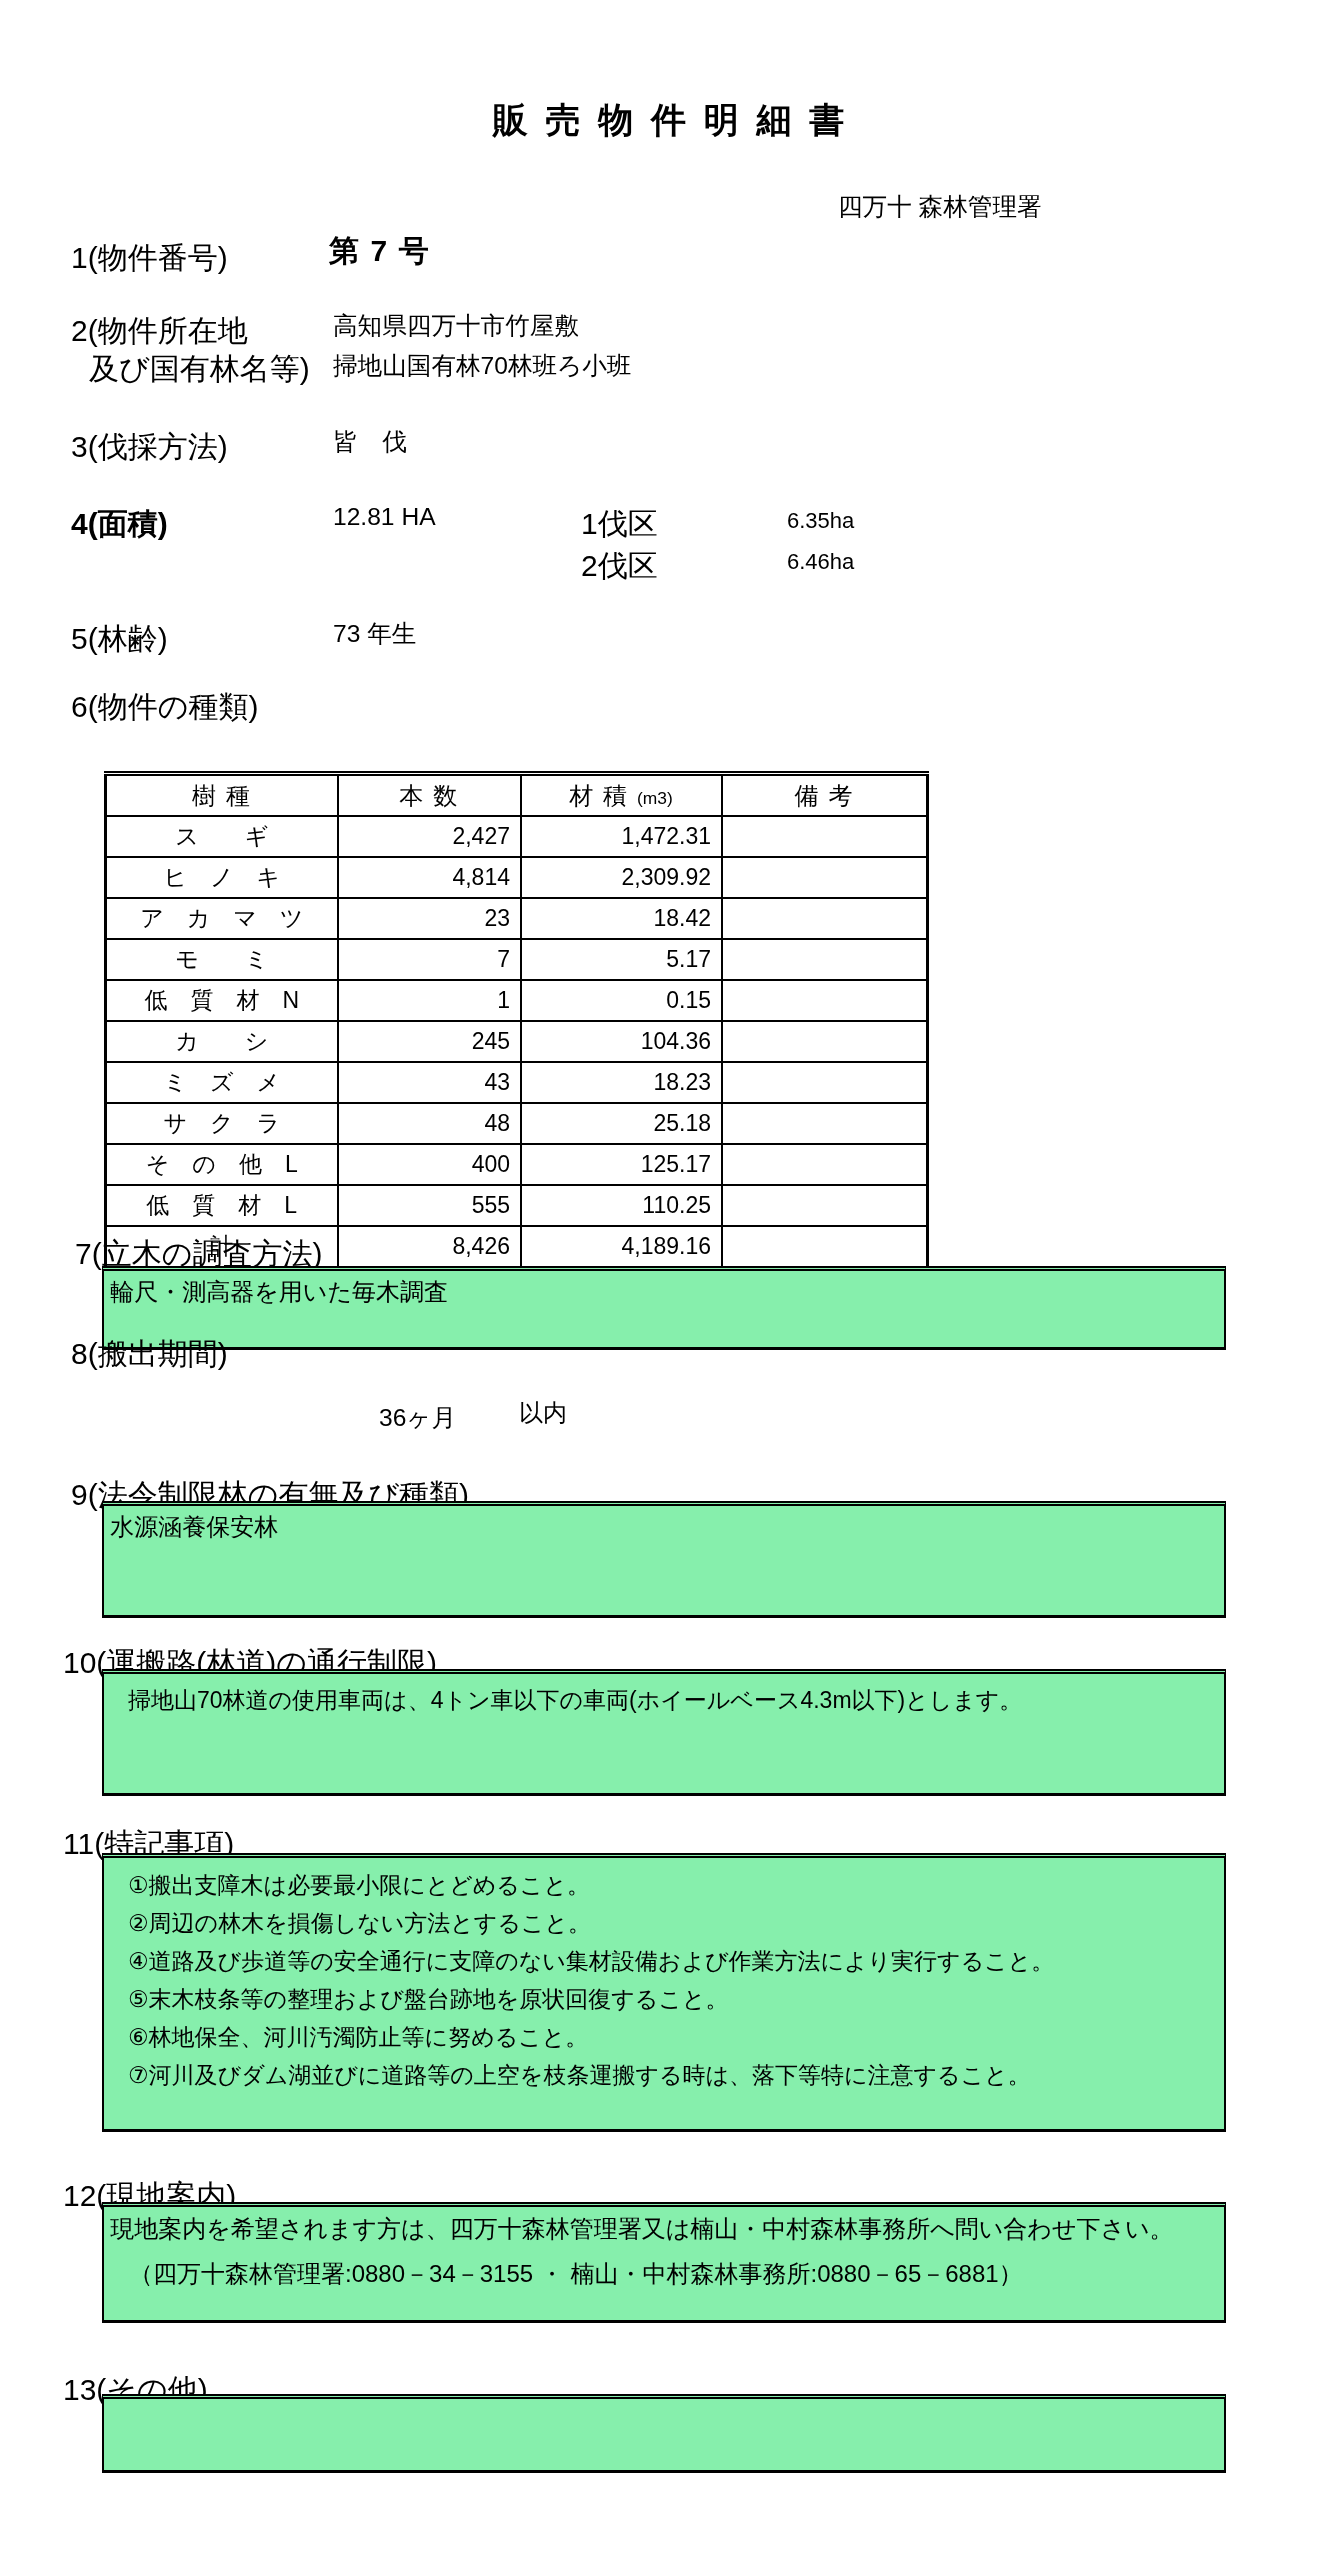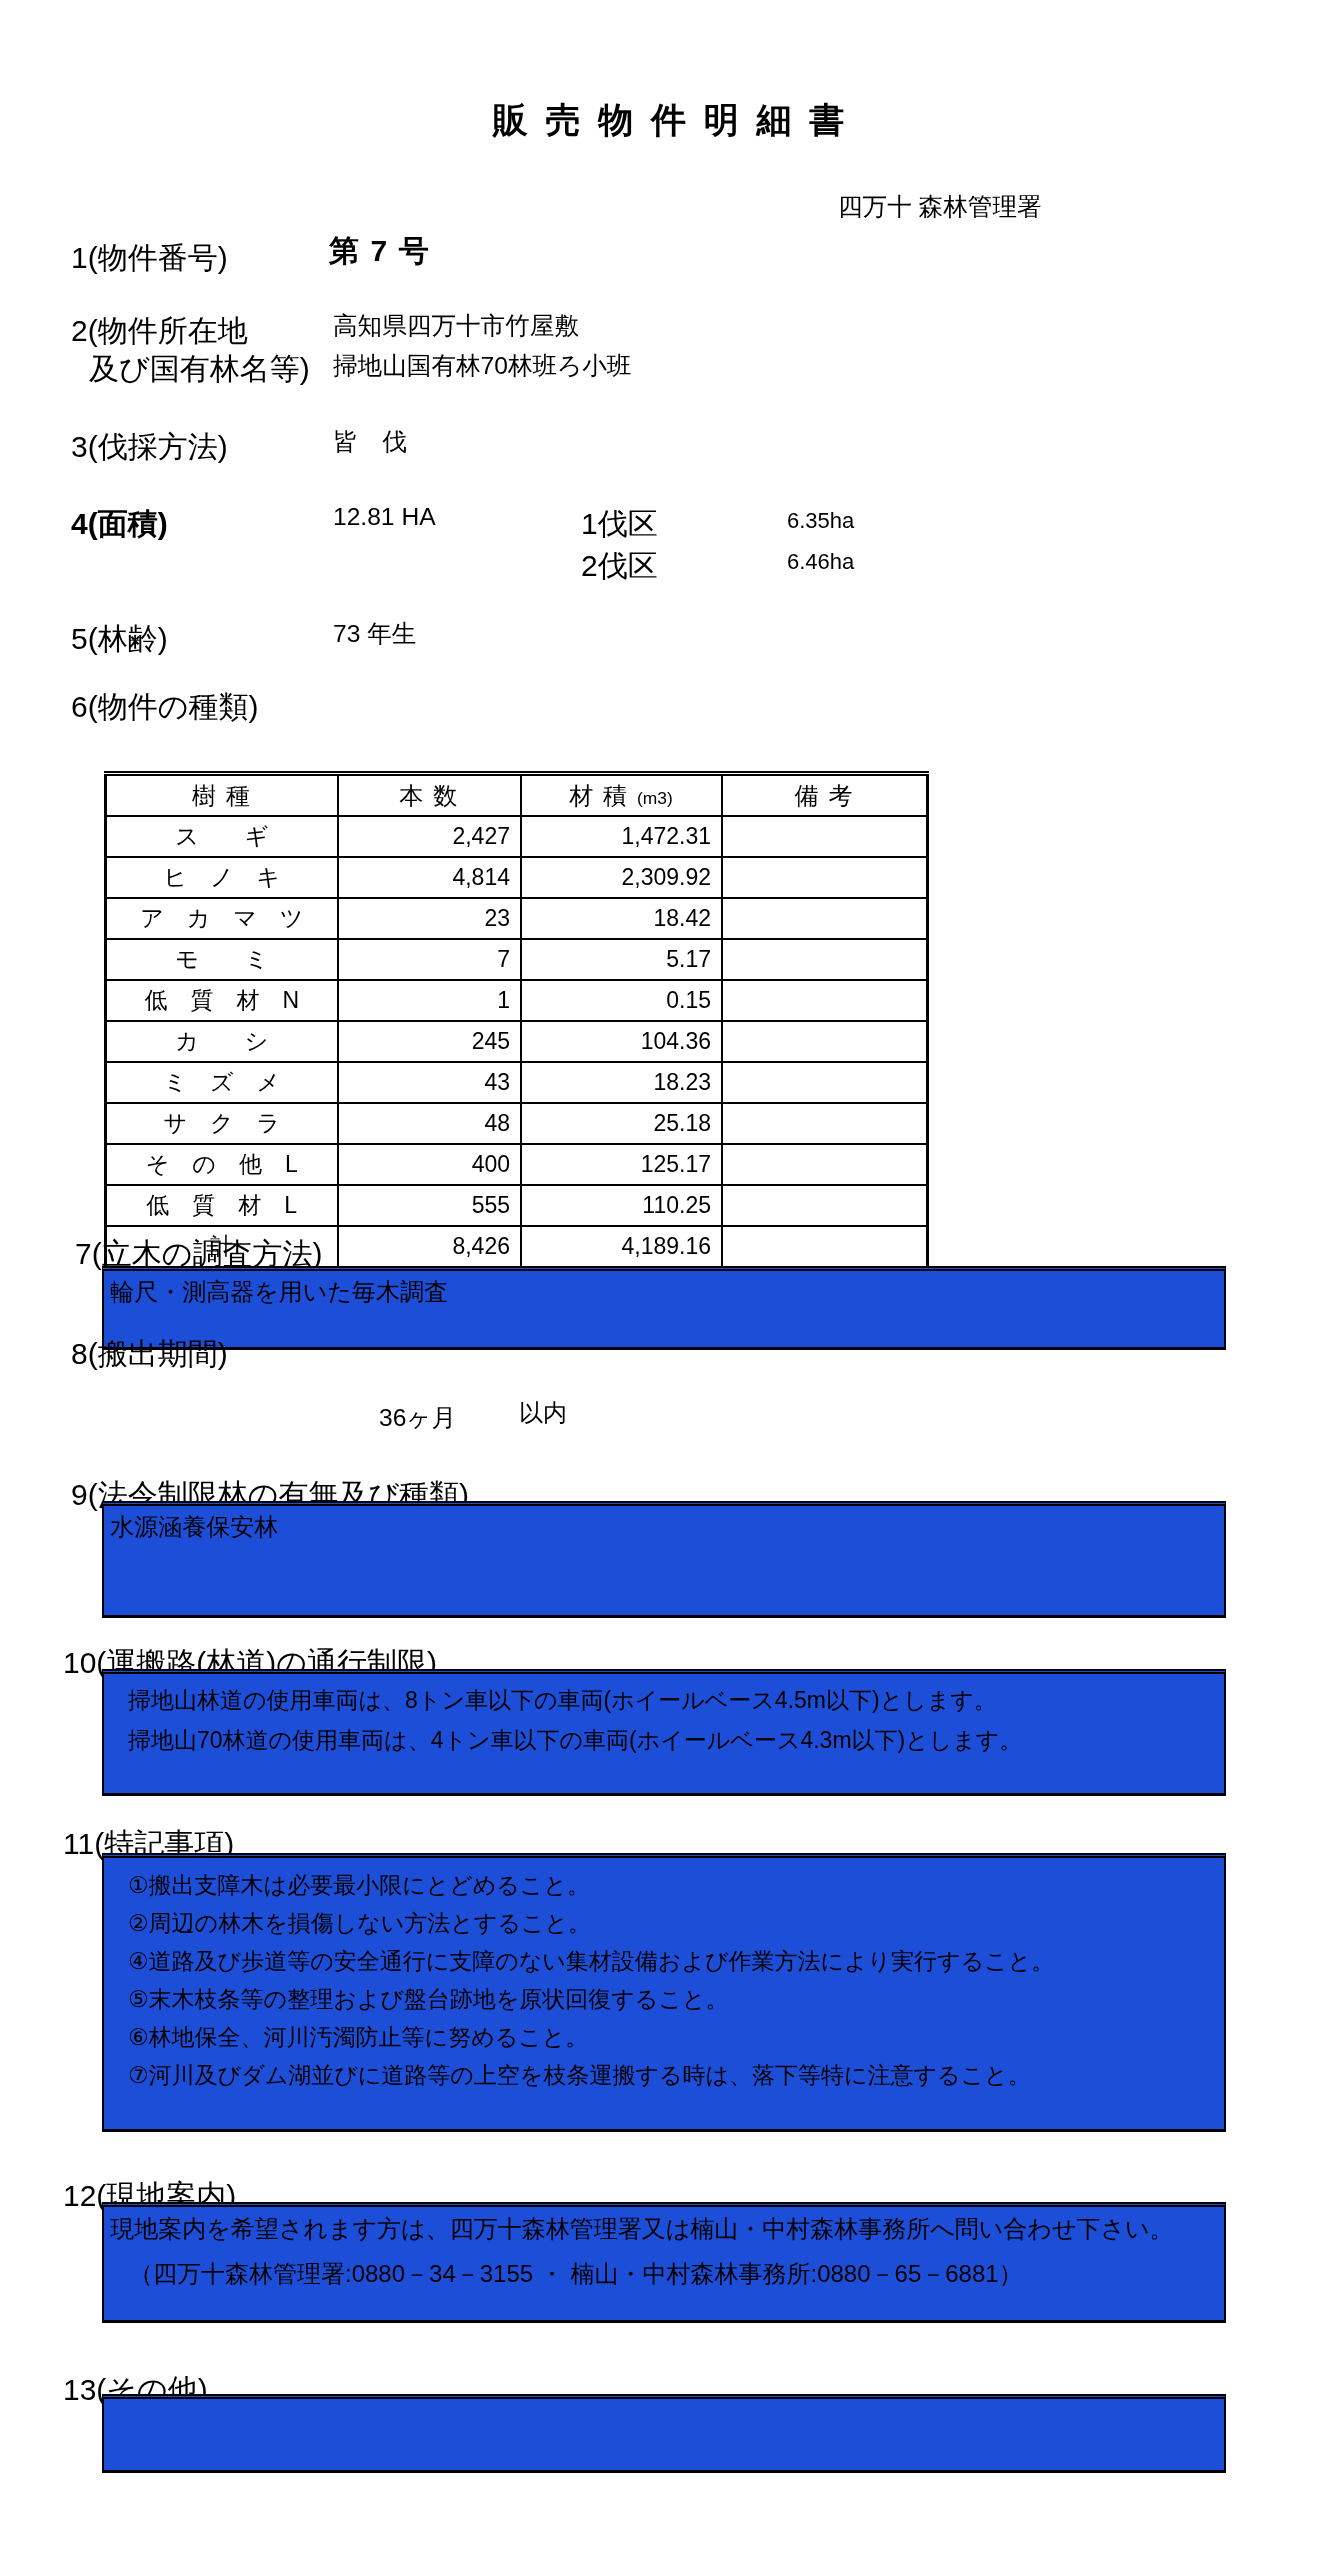--- a/index.html
+++ b/index.html
@@ -33,21 +33,21 @@
   .spec-table th{font-size:24px;text-align:center;letter-spacing:1.6px;}
   .spec-table th .unit{font-size:17.4px;letter-spacing:0;}
   .spec-table td{font-size:23px;}
   .c-species{text-align:center;}
   .c-num{text-align:right;padding-right:9.5px !important;}
 
   
   .rulebox{
     position:absolute;left:102px;width:1124px;box-sizing:border-box;
     border:2.4px solid #000;border-top:5.6px double #000;border-bottom:3.2px solid #000;
-    background:#1d4ed8;
+    background:#86efac;
   }
   .box-text{margin:4.8px 6.3px 0 6.3px;font-size:24px;white-space:nowrap;}
   .box-lines{font-size:23px;}
   .box-line{white-space:nowrap;}
   .lines-10{padding:6.3px 0 0 24px;}
   .lines-10 .box-line{line-height:40px;}
   .lines-11{padding:8px 0 0 24px;}
   .lines-11 .box-line{line-height:38px;}
   .guide-line1{position:absolute;left:6.3px;top:6.3px;font-size:24px;white-space:nowrap;}
   .guide-line2{position:absolute;left:25px;top:51px;font-size:24px;white-space:nowrap;}
@@ -188,21 +188,20 @@
   <div class="abs" style="left:519px;top:1397px;font-size:24px;">以内</div>
 
   <div class="abs label" style="left:71px;top:1475px;">9(法令制限林の有無及び種類)</div>
   <div class="rulebox" style="top:1501px;height:117px;">
     <div class="box-text">水源涵養保安林</div>
   </div>
 
   <div class="abs label" style="left:63px;top:1643px;">10(運搬路(林道)の通行制限)</div>
   <div class="rulebox box-lines lines-10" style="top:1669px;height:127px;">
 
-      <div class="box-line">掃地山林道の使用車両は、8トン車以下の車両(ホイールベース4.5m以下)とします。</div>
 
       <div class="box-line">掃地山70林道の使用車両は、4トン車以下の車両(ホイールベース4.3m以下)とします。</div>
     </div>
 
   <div class="abs label" style="left:63px;top:1824px;">11(特記事項)</div>
   <div class="rulebox box-lines lines-11" style="top:1853px;height:279px;">
 
       <div class="box-line">①搬出支障木は必要最小限にとどめること。</div>
 
       <div class="box-line">②周辺の林木を損傷しない方法とすること。</div>

